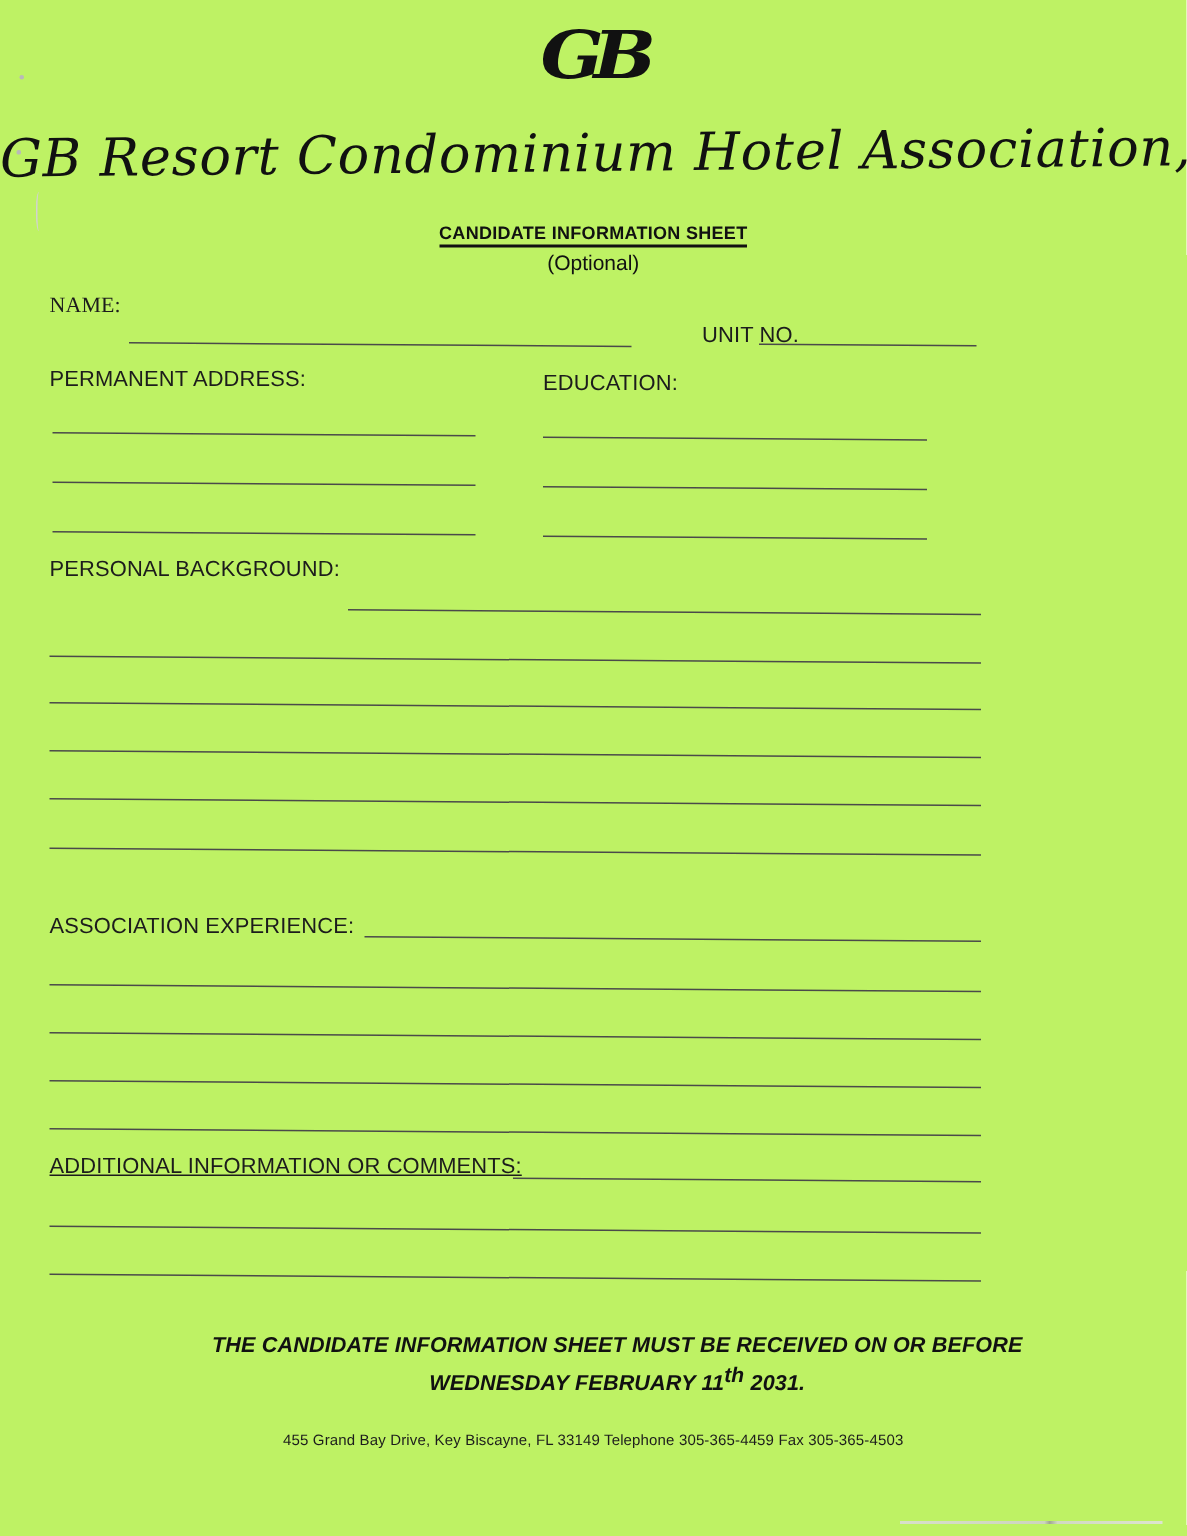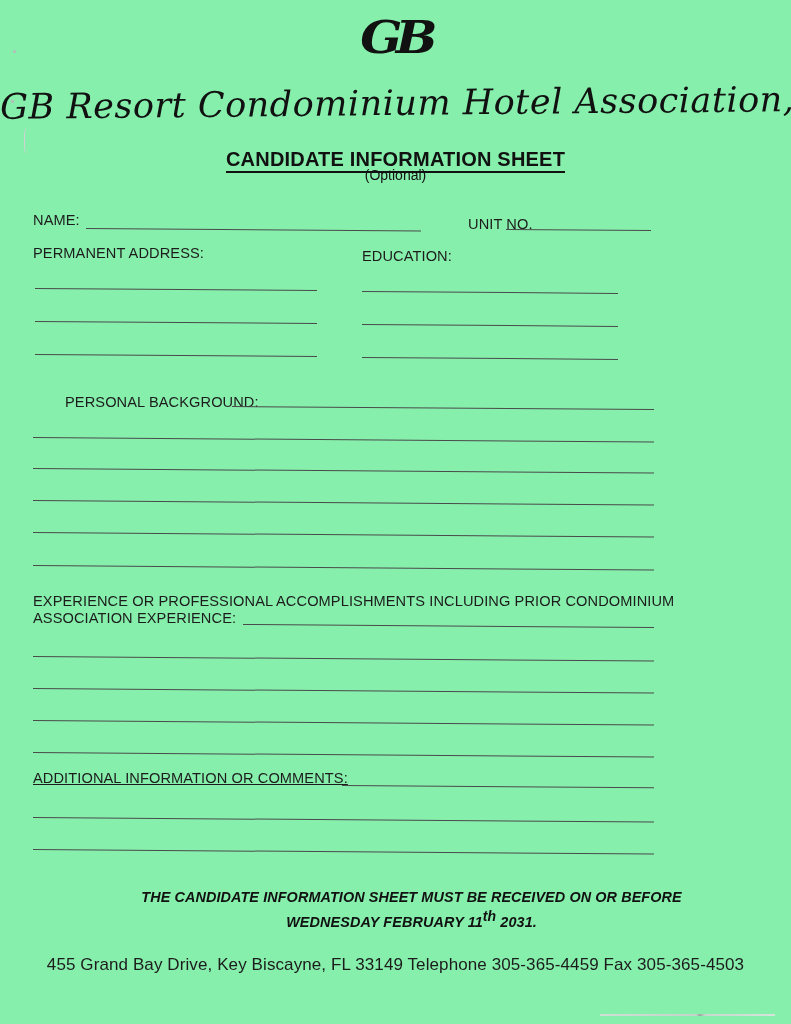--- a/index.html
+++ b/index.html
@@ -12,21 +12,21 @@
     height: 1024px;
     position: relative;
     overflow: hidden;
     font-family: "Liberation Sans", sans-serif;
     color: #1a1a1a;
   }
 
   .page {
     position: absolute;
     inset: 0;
-    background: #86efac;
+    background: #bef264;
   }
 
   
   .logo-mark {
     position: absolute;
     top: 12px;
     left: 0;
     width: 791px;
     text-align: center;
     font-family: "DejaVu Serif", serif;
@@ -54,21 +54,21 @@
     white-space: nowrap;
     transform: rotate(-0.55deg);
   }
 
   .doc-title {
     position: absolute;
     top: 148px;
     left: 0;
     width: 791px;
     text-align: center;
-    font-size: 20px;
+    font-size: 12px;
     font-weight: bold;
     letter-spacing: 0.2px;
     color: #111;
   }
   .doc-title span {
     border-bottom: 2px solid #111;
     padding-bottom: 1px;
   }
 
   .doc-subtitle {
@@ -112,21 +112,21 @@
     line-height: 19px;
     letter-spacing: 0.1px;
   }
   .deadline sup { font-size: 14px; vertical-align: super; }
 
   .addr {
     position: absolute;
     left: 0;
     width: 791px;
     text-align: center;
-    font-size: 17px;
+    font-size: 10px;
     color: #1c1c1c;
     letter-spacing: 0.1px;
   }
 
   
   .speck {
     position: absolute;
     background: #b9b9b9;
     border-radius: 50%;
   }
@@ -161,46 +161,45 @@
   <div class="logo-mark">GB</div>
 
   <div class="org-title">GB Resort Condominium Hotel Association, Inc.</div>
 
   <div class="doc-title">
     <span>CANDIDATE INFORMATION SHEET</span>
   </div>
 
   <div class="doc-subtitle">(Optional)</div>
 
-  <div class="lbl" style="left:33px;top:212px;">NAME:</div>
+  <div class="lbl" style="left:33px;top:196px;font-family:Liberation Serif, serif;">NAME:</div>
   <div class="rule" style="left:86px;top:228px;width:335px;"></div>
 
   <div class="lbl" style="left:432px;top:216px;margin-left:36px;">UNIT NO.</div>
   <div class="rule" style="left:506px;top:229px;width:145px;"></div>
 
   <div class="lbl" style="left:33px;top:245px;">PERMANENT ADDRESS:</div>
   <div class="lbl" style="left:362px;top:248px;">EDUCATION:</div>
 
   <div class="rule" style="left:35px;top:288px;width:282px;"></div>
   <div class="rule" style="left:35px;top:321px;width:282px;"></div>
   <div class="rule" style="left:35px;top:354px;width:282px;"></div>
 
   <div class="rule" style="left:362px;top:291px;width:256px;"></div>
   <div class="rule" style="left:362px;top:324px;width:256px;"></div>
   <div class="rule" style="left:362px;top:357px;width:256px;"></div>
 
-  <div class="lbl" style="left:33px;top:394px;margin-left:32px;">PERSONAL BACKGROUND:</div>
+  <div class="lbl" style="left:33px;top:372px;">PERSONAL BACKGROUND:</div>
   <div class="rule" style="left:232px;top:406px;width:422px;"></div>
   <div class="rule" style="left:33px;top:437px;width:621px;"></div>
   <div class="rule" style="left:33px;top:468px;width:621px;"></div>
   <div class="rule" style="left:33px;top:500px;width:621px;"></div>
   <div class="rule" style="left:33px;top:532px;width:621px;"></div>
   <div class="rule" style="left:33px;top:565px;width:621px;"></div>
 
-  <div class="lbl" style="left:33px;top:593px;">EXPERIENCE OR PROFESSIONAL ACCOMPLISHMENTS INCLUDING PRIOR CONDOMINIUM</div>
   <div class="lbl" style="left:33px;top:610px;">ASSOCIATION EXPERIENCE:</div>
 
   <div class="rule" style="left:243px;top:624px;width:411px;"></div>
   <div class="rule" style="left:33px;top:656px;width:621px;"></div>
   <div class="rule" style="left:33px;top:688px;width:621px;"></div>
   <div class="rule" style="left:33px;top:720px;width:621px;"></div>
   <div class="rule" style="left:33px;top:752px;width:621px;"></div>
 
   <div class="lbl" style="left:33px;top:770px;text-decoration:underline;">ADDITIONAL INFORMATION OR COMMENTS:</div>
   <div class="rule" style="left:342px;top:785px;width:312px;"></div>

